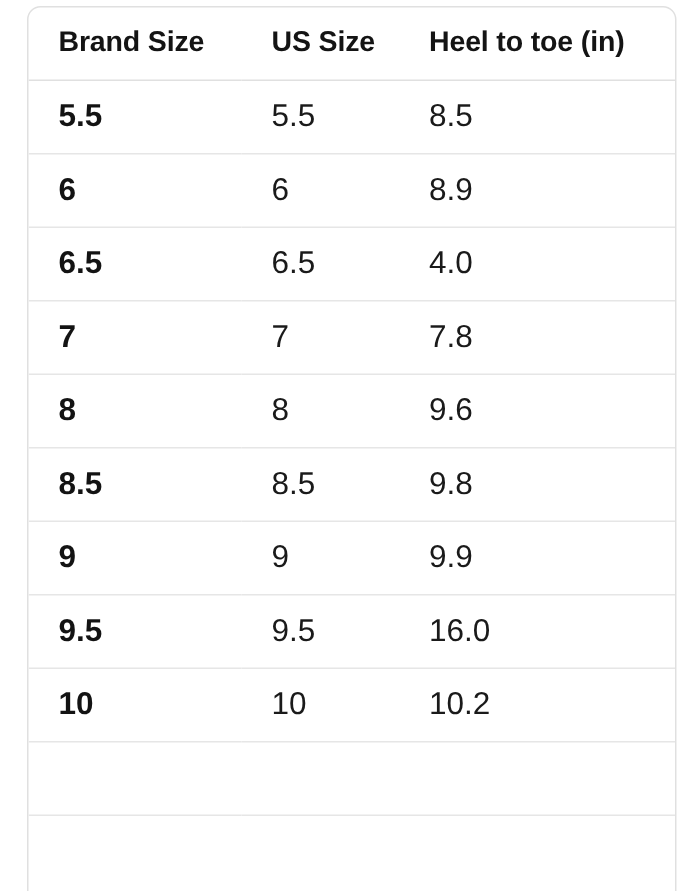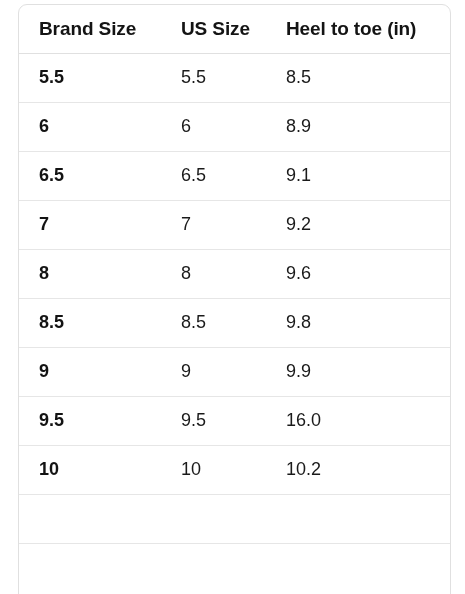--- a/index.html
+++ b/index.html
@@ -54,21 +54,21 @@
     border-bottom: 1px solid #e0e0e0;
     letter-spacing: -0.1px;
     white-space: nowrap;
   }
 
   table.size-table tbody td {
     height: 49px;
     padding: 0 0 0 20px;
     text-align: left;
     vertical-align: middle;
-    font-size: 18px;
+    font-size: 21px;
     font-weight: normal;
     color: #1a1a1a;
     border-bottom: 1px solid #e6e6e6;
     white-space: nowrap;
   }
 
   table.size-table tbody td.col-brand {
     font-weight: bold;
     color: #131313;
   }
@@ -103,26 +103,26 @@
           <td>8.5</td>
         </tr>
         <tr>
           <td class="col-brand">6</td>
           <td>6</td>
           <td>8.9</td>
         </tr>
         <tr>
           <td class="col-brand">6.5</td>
           <td>6.5</td>
-          <td>9.1</td>
+          <td>4.0</td>
         </tr>
         <tr>
           <td class="col-brand">7</td>
           <td>7</td>
-          <td>9.2</td>
+          <td>7.8</td>
         </tr>
         <tr>
           <td class="col-brand">8</td>
           <td>8</td>
           <td>9.6</td>
         </tr>
         <tr>
           <td class="col-brand">8.5</td>
           <td>8.5</td>
           <td>9.8</td>

